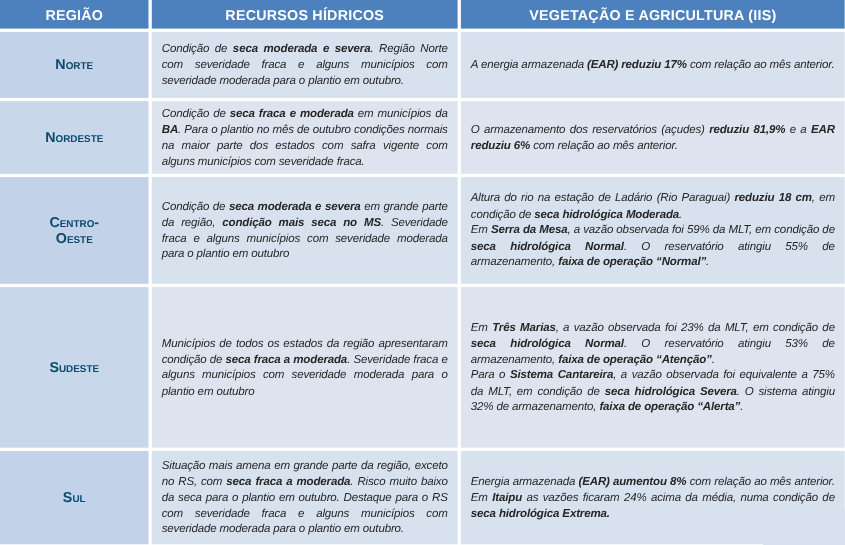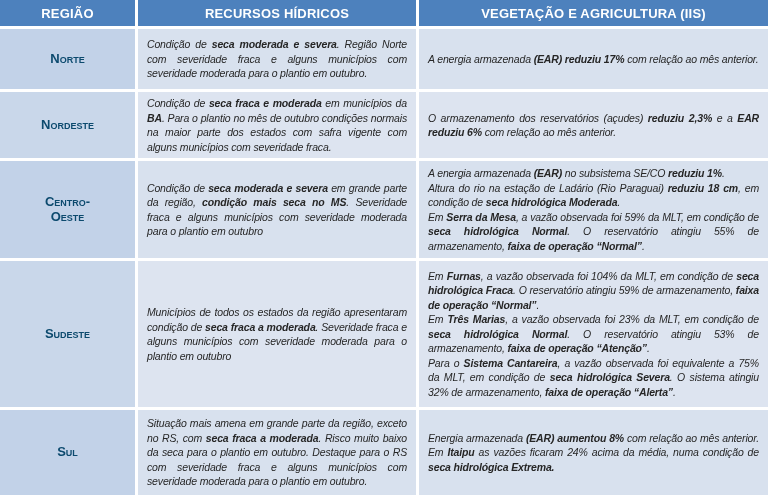--- a/index.html
+++ b/index.html
@@ -52,34 +52,32 @@
   <div class="hcell">RECURSOS HÍDRICOS</div>
   <div class="hcell">VEGETAÇÃO E AGRICULTURA (IIS)</div>
 <div class="row odd"><div class="cell-region"><span>Norte</span></div><div class="cell-content">
         <p><span>Condição de </span><span class="b">seca moderada e severa</span><span>. Região Norte com severidade fraca e alguns municípios com severidade moderada para o plantio em outubro.</span></p>
       </div><div class="cell-content">
         <p><span>A energia armazenada </span><span class="b">(EAR) reduziu 17%</span><span> com relação ao mês anterior.</span></p>
       </div></div>
     <div class="row even"><div class="cell-region"><span>Nordeste</span></div><div class="cell-content">
         <p><span>Condição de </span><span class="b">seca fraca e moderada</span><span> em municípios da </span><span class="b">BA</span><span>. Para o plantio no mês de outubro condições normais na maior parte dos estados com safra vigente com alguns municípios com severidade fraca.</span></p>
       </div><div class="cell-content">
-        <p><span>O armazenamento dos reservatórios (açudes) </span><span class="b">reduziu 2,3%</span><span> e a </span><span class="b">EAR reduziu 6%</span><span> com relação ao mês anterior.</span></p>
+        <p><span>O armazenamento dos reservatórios (açudes) </span><span class="b">reduziu 81,9%</span><span> e a </span><span class="b">EAR reduziu 6%</span><span> com relação ao mês anterior.</span></p>
       </div></div>
     <div class="row odd"><div class="cell-region"><span>Centro-
 Oeste</span></div><div class="cell-content">
         <p><span>Condição de </span><span class="b">seca moderada e severa</span><span> em grande parte da região, </span><span class="b">condição mais seca no MS</span><span>. Severidade fraca e alguns municípios com severidade moderada para o plantio em outubro</span></p>
       </div><div class="cell-content">
-        <p><span>A energia armazenada </span><span class="b">(EAR)</span><span> no subsistema SE/CO </span><span class="b">reduziu 1%</span><span>.</span></p>
         <p><span>Altura do rio na estação de Ladário (Rio Paraguai) </span><span class="b">reduziu 18 cm</span><span>, em condição de </span><span class="b">seca hidrológica Moderada</span><span>.</span></p>
         <p><span>Em </span><span class="b">Serra da Mesa</span><span>, a vazão observada foi 59% da MLT, em condição de </span><span class="b">seca hidrológica Normal</span><span>. O reservatório atingiu 55% de armazenamento, </span><span class="b">faixa de operação “Normal”</span><span>.</span></p>
       </div></div>
     <div class="row even"><div class="cell-region"><span>Sudeste</span></div><div class="cell-content">
         <p><span>Municípios de todos os estados da região apresentaram condição de </span><span class="b">seca fraca a moderada</span><span>. Severidade fraca e alguns municípios com severidade moderada para o plantio em outubro</span></p>
       </div><div class="cell-content">
-        <p><span>Em </span><span class="b">Furnas</span><span>, a vazão observada foi 104% da MLT, em condição de </span><span class="b">seca hidrológica Fraca</span><span>. O reservatório atingiu 59% de armazenamento, </span><span class="b">faixa de operação “Normal”</span><span>.</span></p>
         <p><span>Em </span><span class="b">Três Marias</span><span>, a vazão observada foi 23% da MLT, em condição de </span><span class="b">seca hidrológica Normal</span><span>. O reservatório atingiu 53% de armazenamento, </span><span class="b">faixa de operação “Atenção”</span><span>.</span></p>
         <p><span>Para o </span><span class="b">Sistema Cantareira</span><span>, a vazão observada foi equivalente a 75% da MLT, em condição de </span><span class="b">seca hidrológica Severa</span><span>. O sistema atingiu 32% de armazenamento, </span><span class="b">faixa de operação “Alerta”</span><span>.</span></p>
       </div></div>
     <div class="row odd"><div class="cell-region"><span>Sul</span></div><div class="cell-content">
         <p><span>Situação mais amena em grande parte da região, exceto no RS, com </span><span class="b">seca fraca a moderada</span><span>. Risco muito baixo da seca para o plantio em outubro. Destaque para o RS com severidade fraca e alguns municípios com severidade moderada para o plantio em outubro.</span></p>
       </div><div class="cell-content">
         <p><span>Energia armazenada </span><span class="b">(EAR) aumentou 8%</span><span> com relação ao mês anterior. Em </span><span class="b">Itaipu</span><span> as vazões ficaram 24% acima da média, numa condição de </span><span class="b">seca hidrológica Extrema.</span></p>
       </div></div>
   </div>
 

